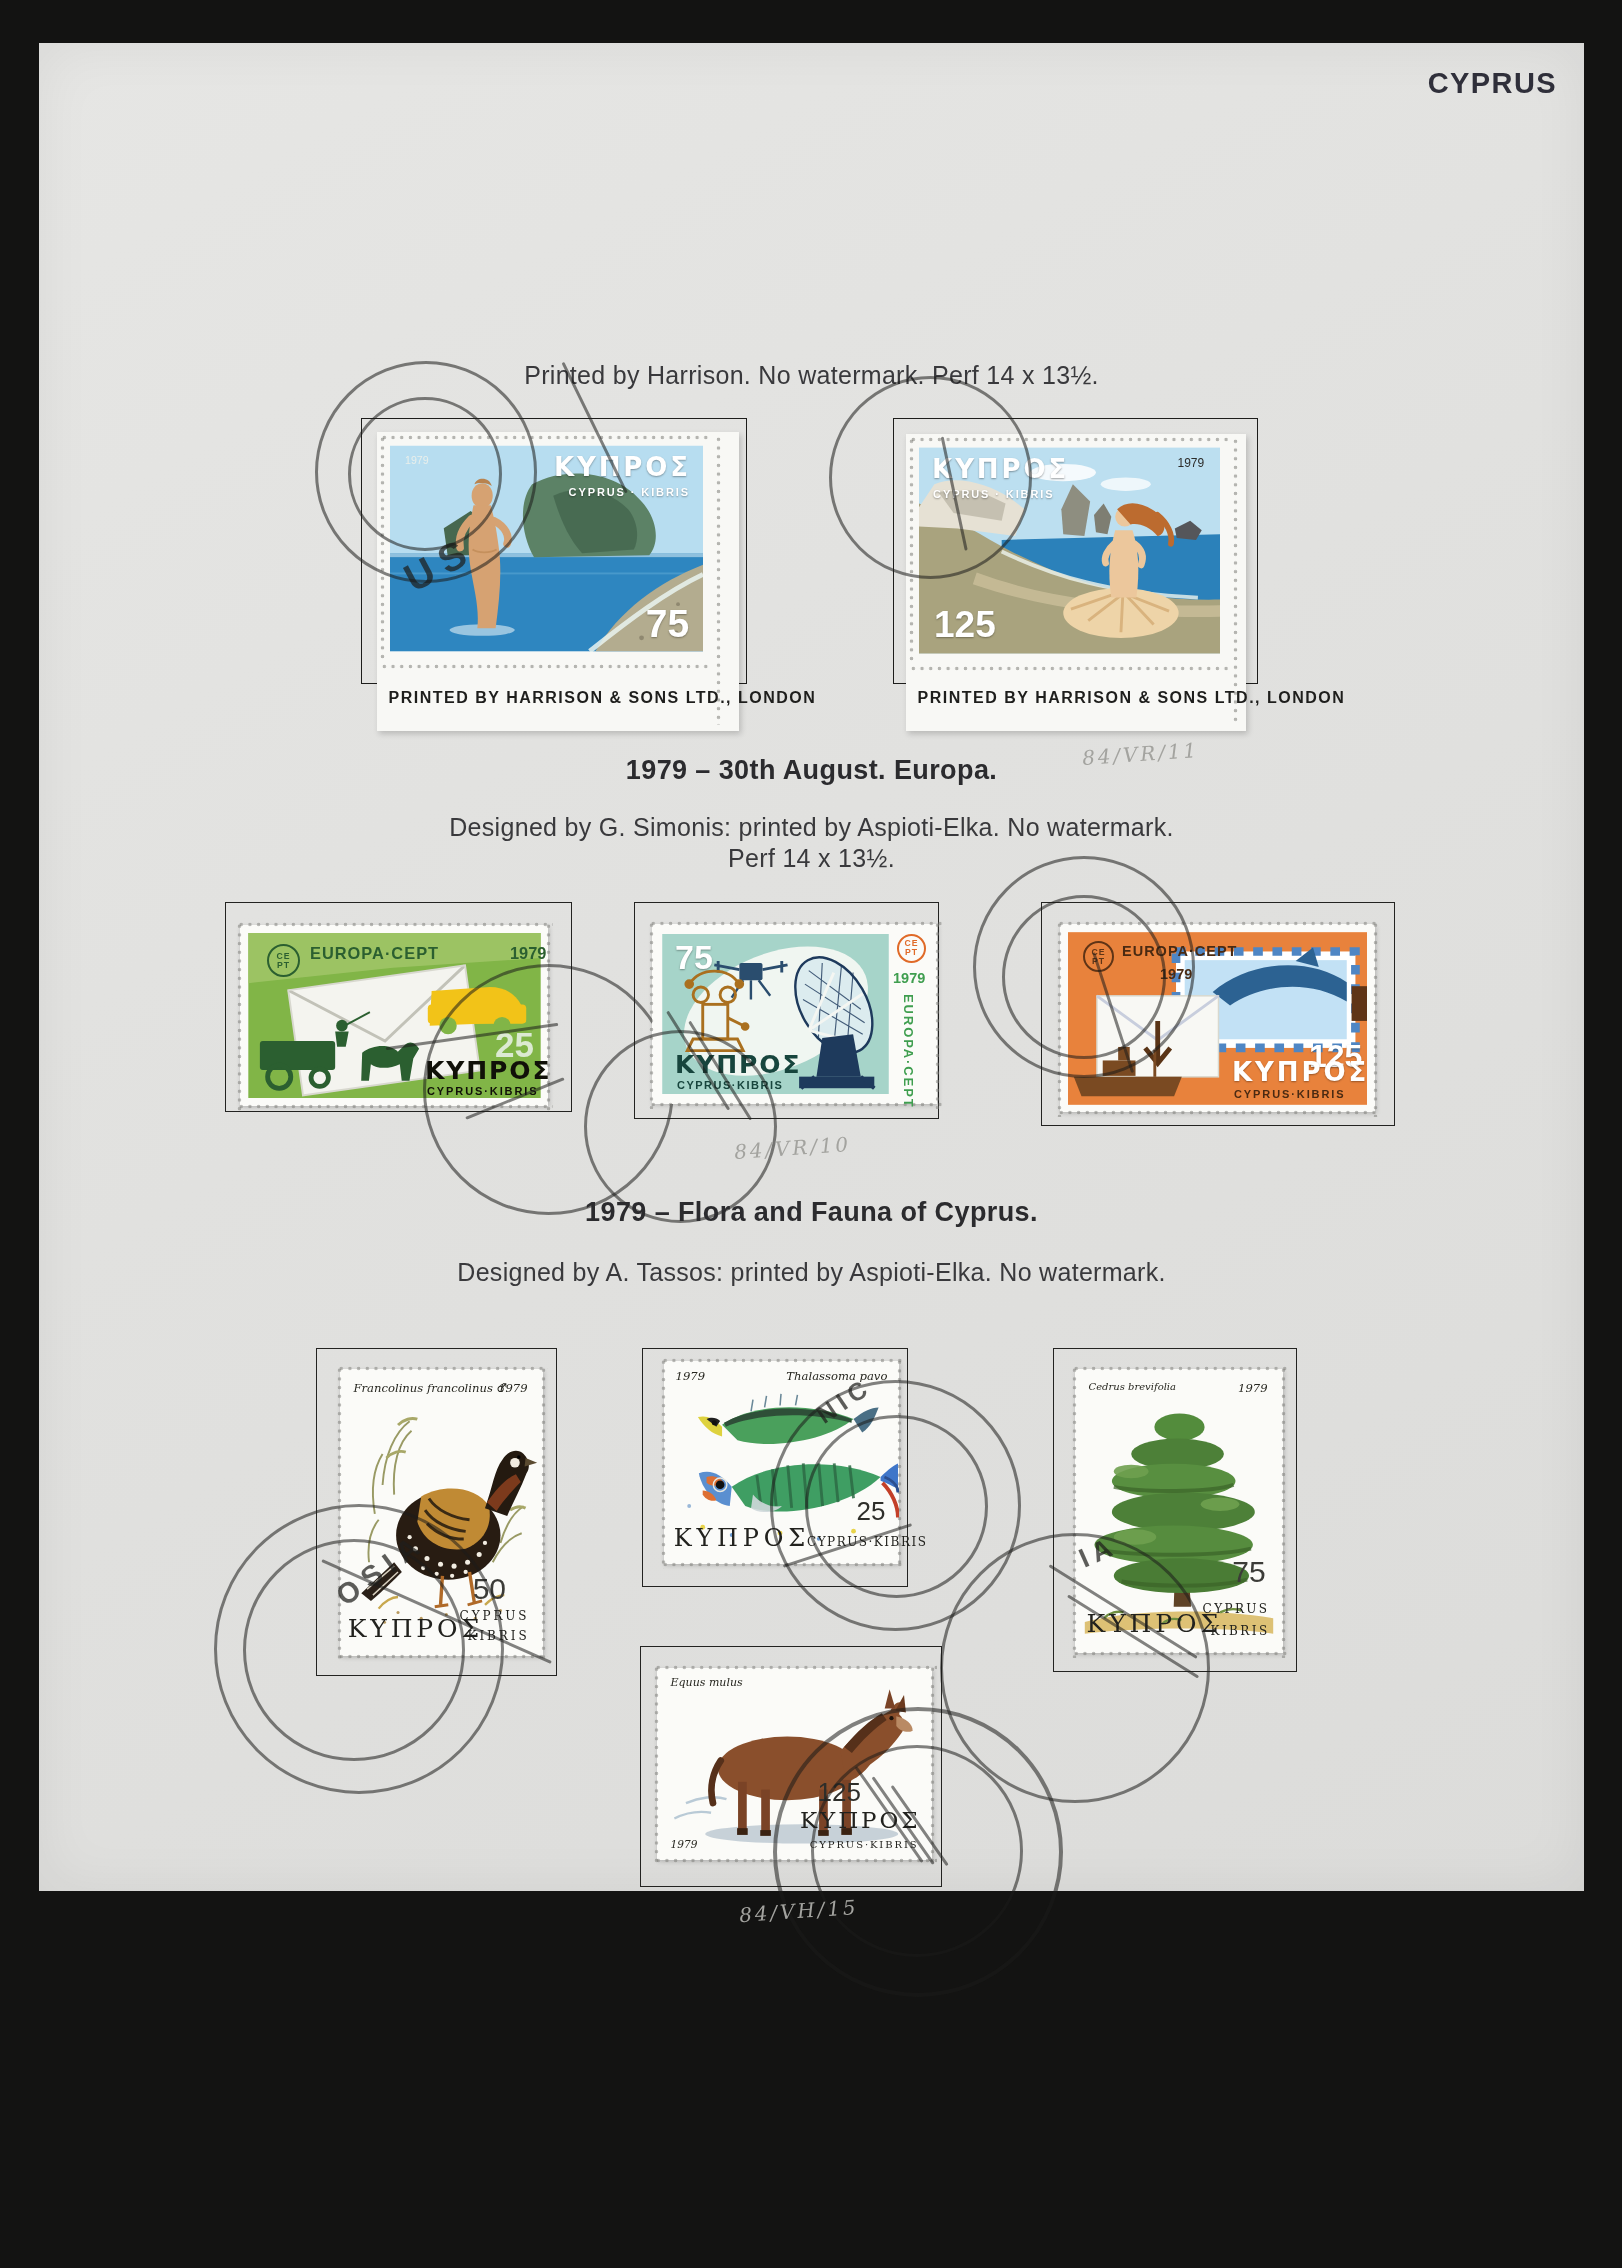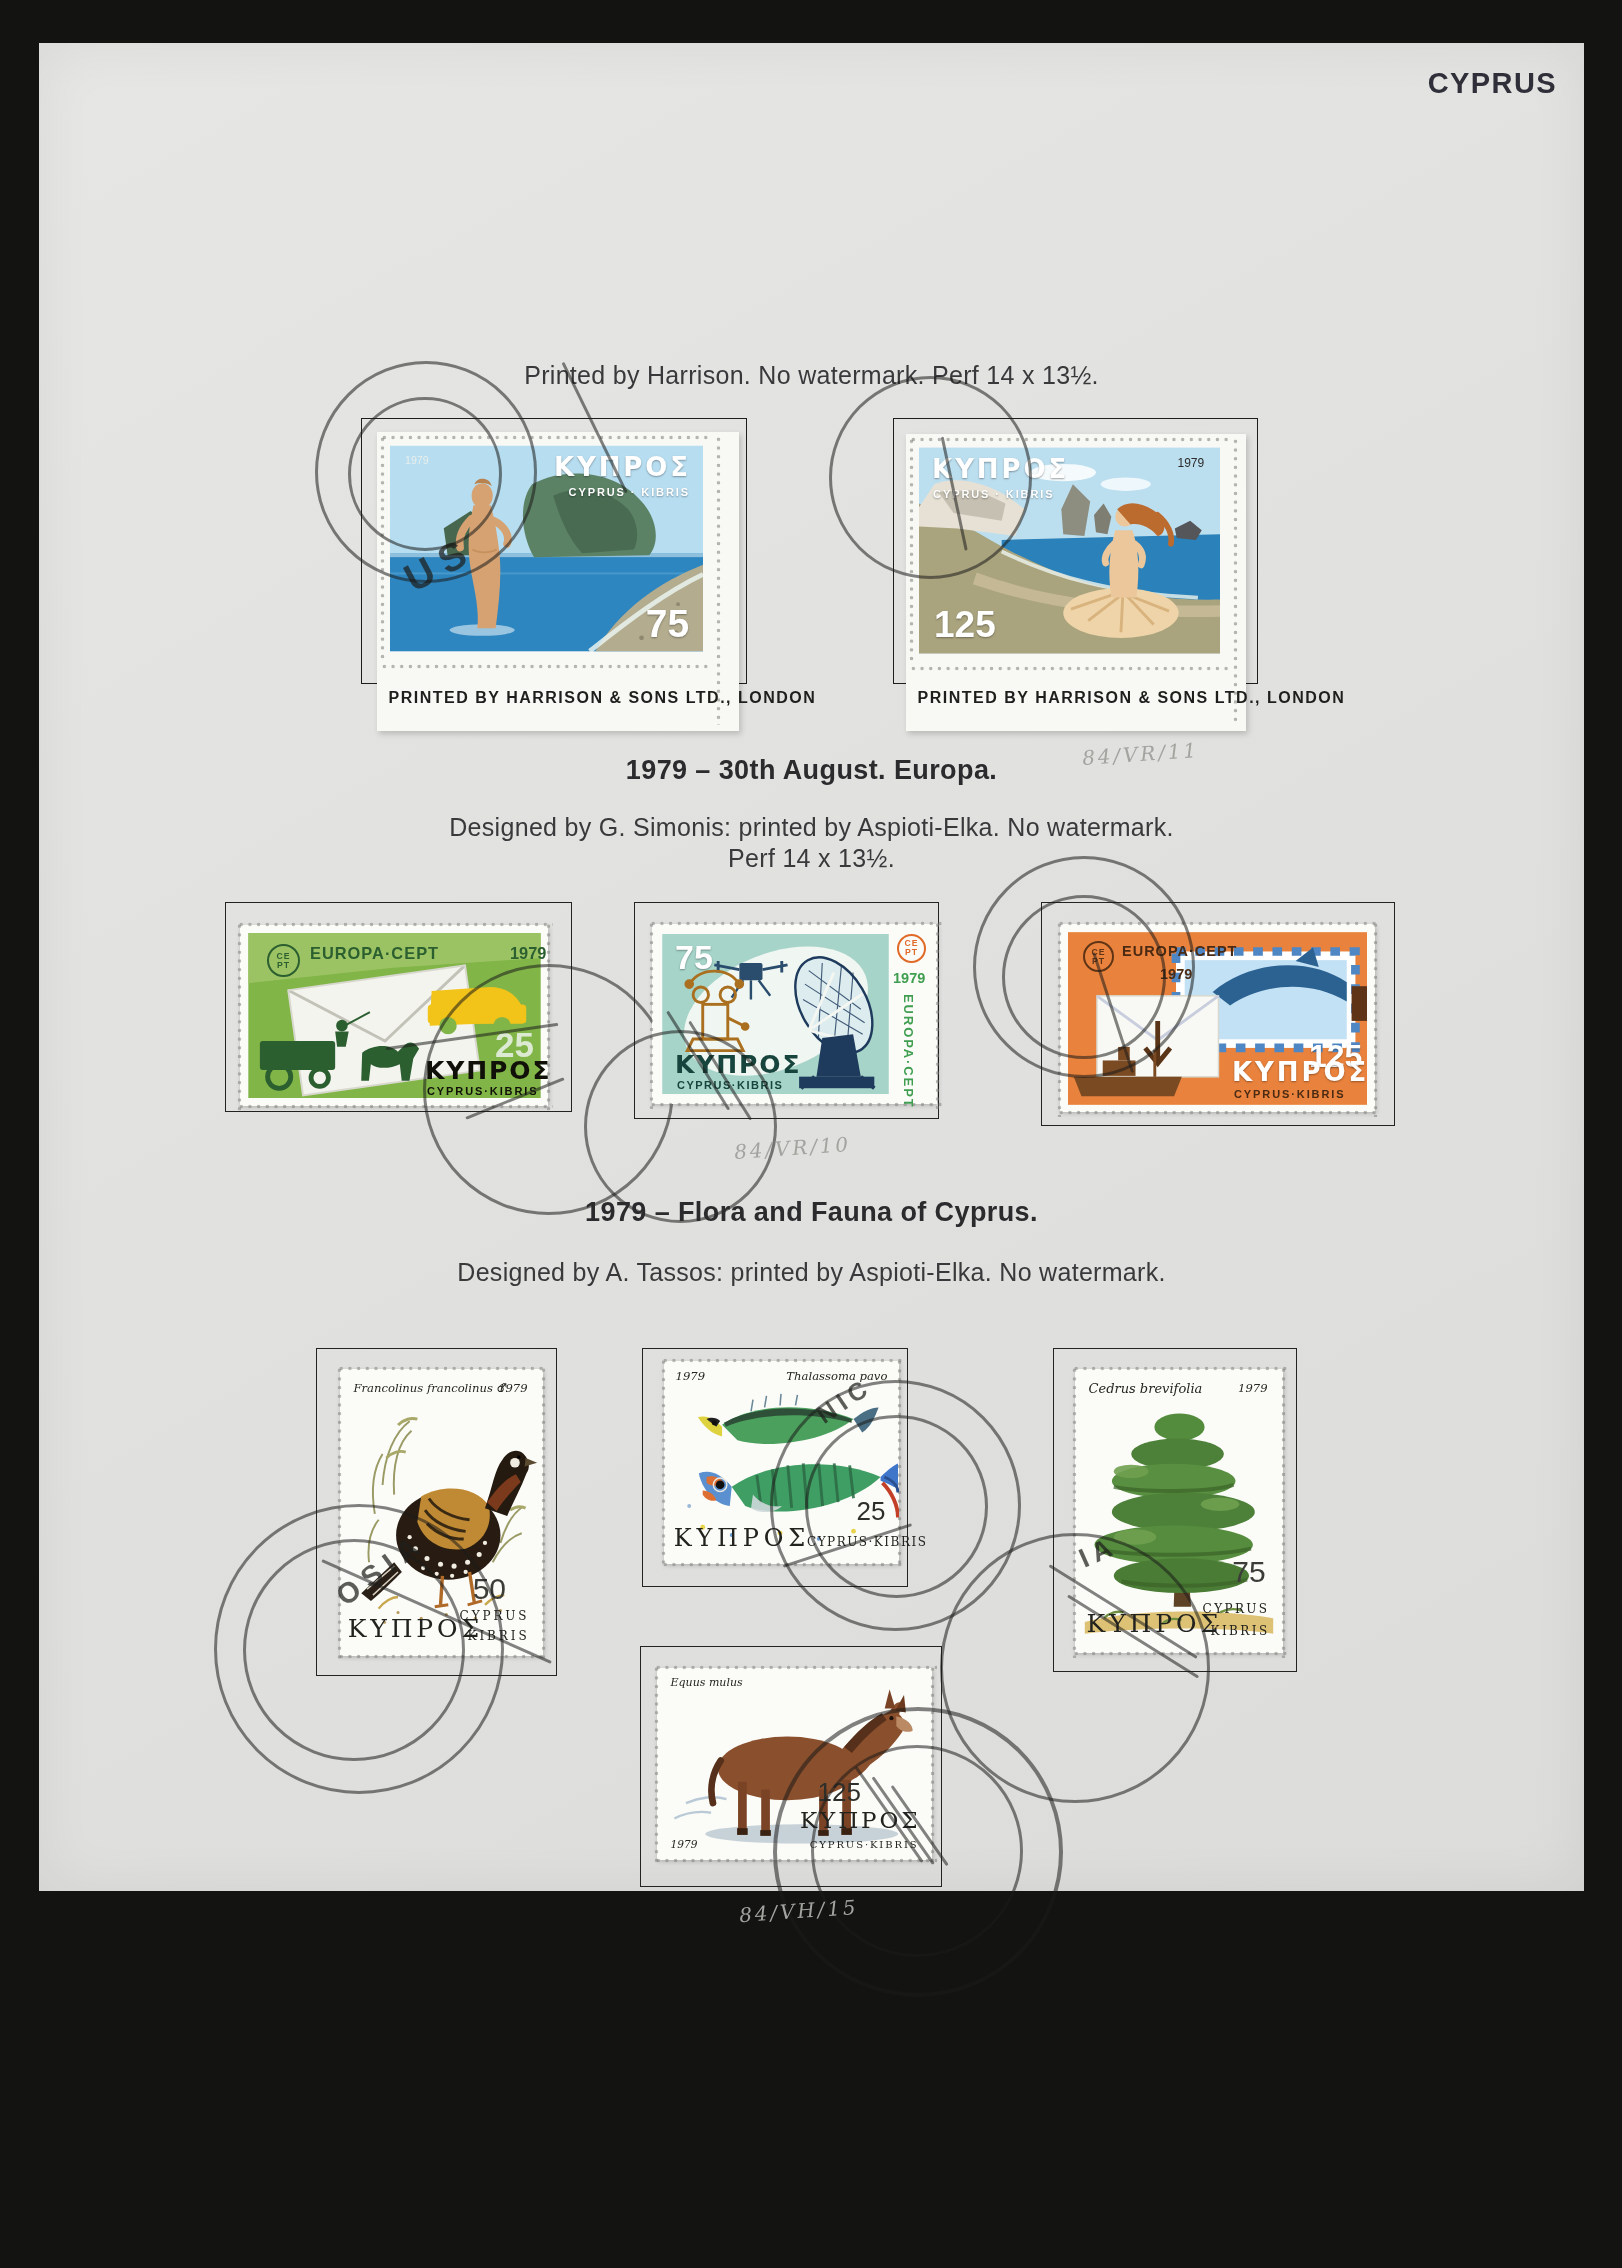--- a/index.html
+++ b/index.html
@@ -394,21 +394,21 @@
         <ellipse cx="102" cy="182" rx="82" ry="20" fill="#568c3e"></ellipse>
         <ellipse cx="110" cy="214" rx="70" ry="18" fill="#4a7c35"></ellipse>
         <path d="M40,122 C70,128 140,128 164,120" stroke="#3a6328" stroke-width="4" fill="none" opacity=".7"></path>
         <path d="M30,188 C70,194 150,194 182,186" stroke="#3a6328" stroke-width="4" fill="none" opacity=".7"></path>
         <path d="M48,220 C80,226 150,226 178,218" stroke="#3a6328" stroke-width="4" fill="none" opacity=".7"></path>
         <ellipse cx="58" cy="106" rx="18" ry="7" fill="#6fa04f" opacity=".9"></ellipse>
         <ellipse cx="150" cy="140" rx="20" ry="7" fill="#6fa04f" opacity=".9"></ellipse>
         <ellipse cx="62" cy="174" rx="22" ry="8" fill="#6fa04f" opacity=".9"></ellipse>
       </g>
     </svg>
-    <span class="ov serif ital" style="left:13.5px;top:11.6px;font-size:13px;color:#26261f">Cedrus brevifolia</span>
+    <span class="ov serif ital" style="left:13.5px;top:11.6px;font-size:10px;color:#26261f">Cedrus brevifolia</span>
     <span class="ov serif ital" style="right:15.4px;top:11.6px;font-size:11.6px;color:#26261f">1979</span>
     <span class="ov" style="right:17.4px;bottom:64px;font-size:30px;color:#3c3c38">75</span>
     <span class="ov serif" style="left:11.6px;bottom:15.4px;font-size:25px;color:#22221e;letter-spacing:3.9px">ΚΥΠΡΟΣ</span>
     <span class="ov serif" style="right:13.5px;bottom:37px;font-size:12px;color:#22221e;letter-spacing:2.4px">CYPRUS</span>
     <span class="ov serif" style="right:13.5px;bottom:15.4px;font-size:12px;color:#22221e;letter-spacing:2.4px">KIBRIS</span>
     <div class="pm-ring" style="left:-135px;top:164px;width:270px;height:270px;border-width:3.9px"></div>
     <span class="pm-text" style="left:3.9px;bottom:85px;font-size:27px;letter-spacing:5.8px;transform:rotate(-24deg)">IA</span>
     <div class="pm-line" style="left:-39px;top:241px;width:174px;transform:rotate(32deg)"></div>
     <div class="pm-line" style="left:-19.3px;top:266px;width:154px;transform:rotate(32deg)"></div>
   </div>

